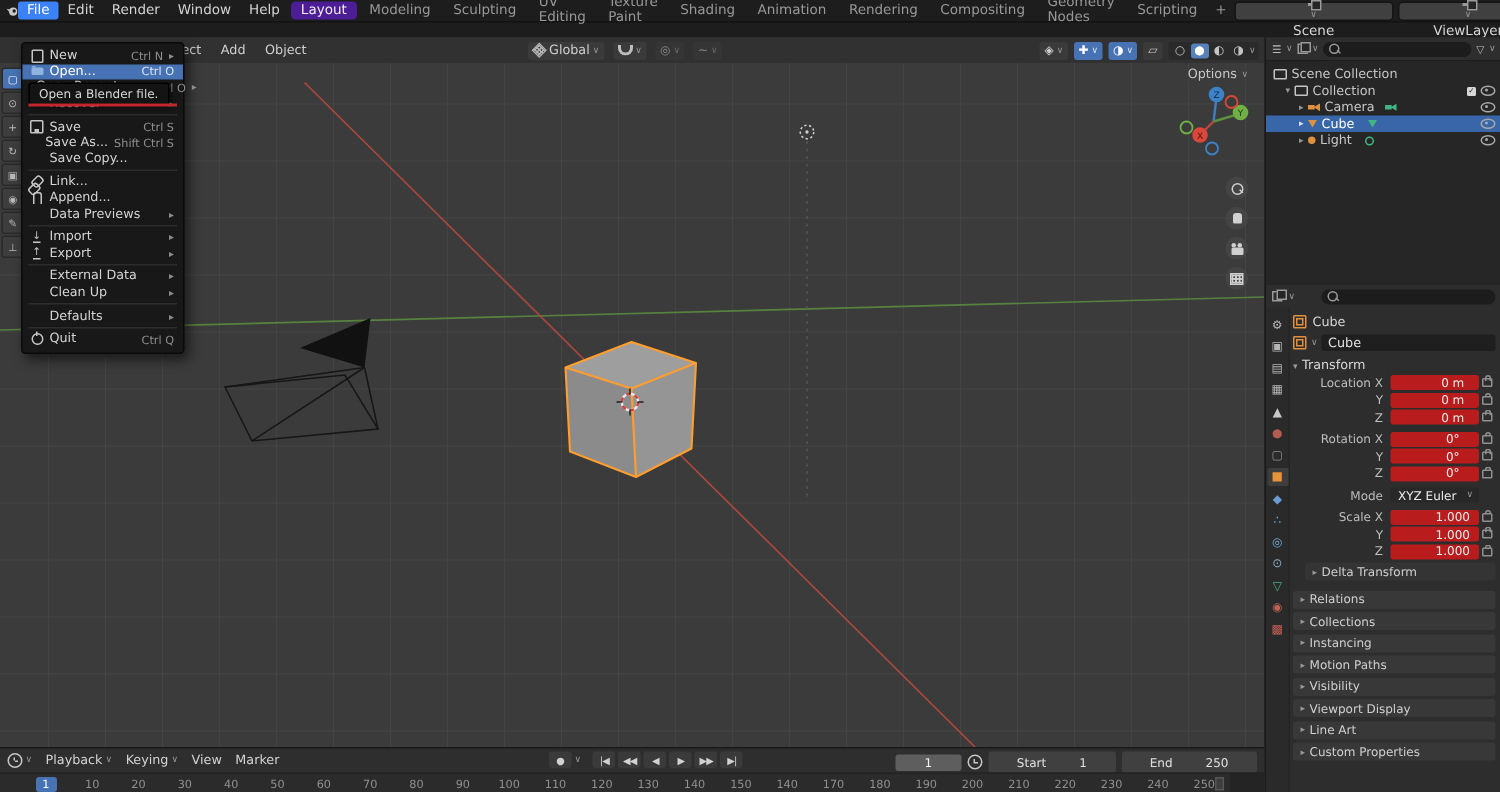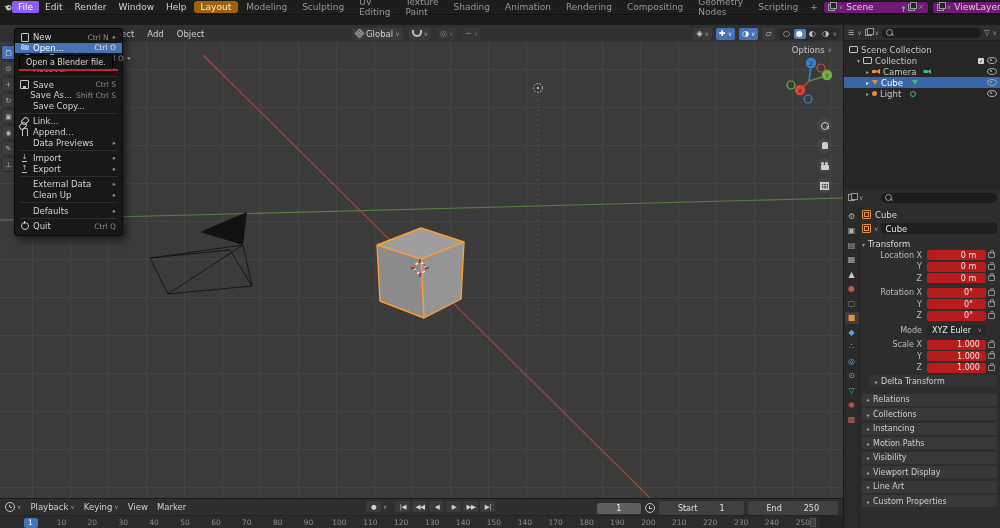--- a/index.html
+++ b/index.html
@@ -5,27 +5,27 @@
   html,body{margin:0;padding:0;background:#000;}
   #app{position:relative;width:1000px;height:528px;background:#1d1d1d;overflow:hidden;
        font-family:"DejaVu Sans",sans-serif;font-size:9px;color:#ccc;-webkit-font-smoothing:antialiased;}
   .titlebar{height:11px;background:#1b1b1b;display:flex;align-items:center;gap:3px;padding-left:4px;
             font-size:7.5px;color:#c9c9c9;}
   .blogo{width:8px;height:8px;display:inline-block;}
   .menubar{height:14px;background:#1d1d1d;border-bottom:1px solid #121212;display:flex;align-items:center;
            padding:0 4px;position:relative;}
   .appbtn{width:14px;height:11px;display:flex;align-items:center;justify-content:center;border-radius:2px;}
   .mb-menu{padding:1px 6px;border-radius:2px;color:#d4d4d4;}
-  .mb-menu.active{background:#8b5cf6;color:#fff;}
+  .mb-menu.active{background:#3b82f6;color:#fff;}
   .ws{padding:1px 7px;margin-left:1px;border-radius:3px;color:#989898;}
-  .ws.active{background:#a16207;color:#eee;}
+  .ws.active{background:#4c1d95;color:#eee;}
   .ws-add{padding:0 5px;color:#989898;}
   .mb-right{margin-left:auto;display:flex;gap:3px;align-items:center;}
-  .selbox{display:flex;align-items:center;background:#701a75;border:1px solid #151515;border-radius:3px;
-          height:11px;padding:0 4px;gap:3px;color:#d6d6d6;}
+  .selbox{display:flex;align-items:center;background:#404040;border:1px solid #151515;border-radius:3px;
+          height:11px;padding:0 4px;gap:3px;color:#d6d6d6;flex-direction:column;}
   .caret{font-size:6px;color:#999;line-height:1;}
   .dim{color:#8f8f8f;}
 
   
   .viewport{position:absolute;left:0;top:25px;width:843px;height:473px;background:#3b3b3b;}
   .vp-header{position:relative;height:17px;background:#313131;border-bottom:1px solid #262626;
              font-size:8.5px;color:#d0d0d0;}
   .vp-menus{position:absolute;left:108px;top:0;height:17px;display:flex;align-items:center;gap:13px;}
   .vp-mid{position:absolute;left:352px;top:0;height:17px;display:flex;align-items:center;gap:6px;}
   .vp-right{position:absolute;right:4px;top:0;height:17px;display:flex;align-items:center;gap:4px;}

